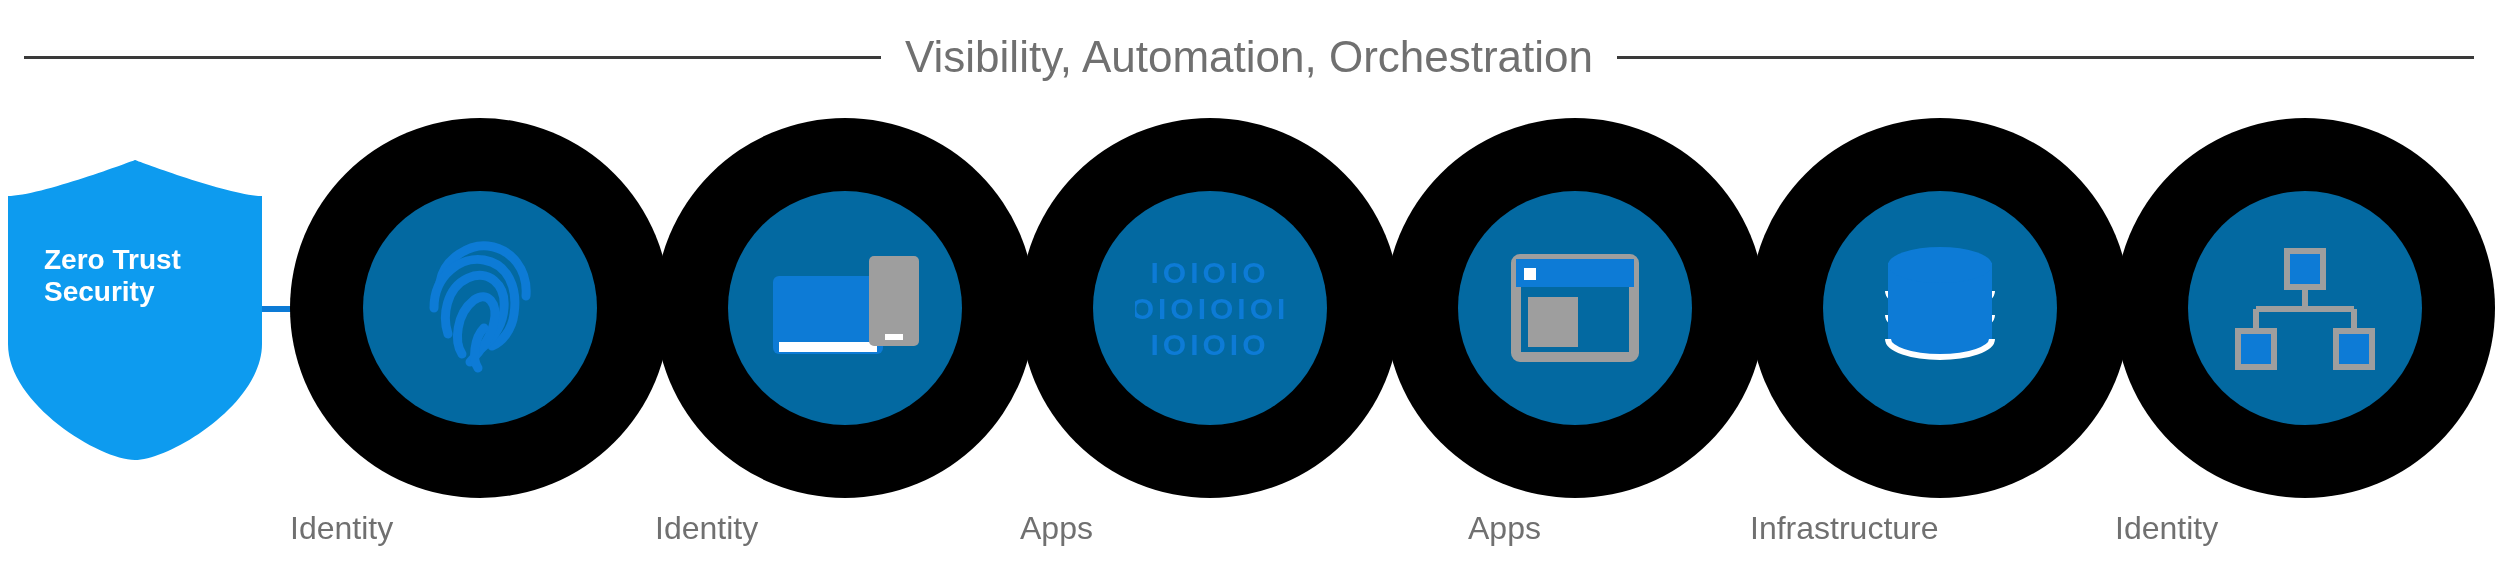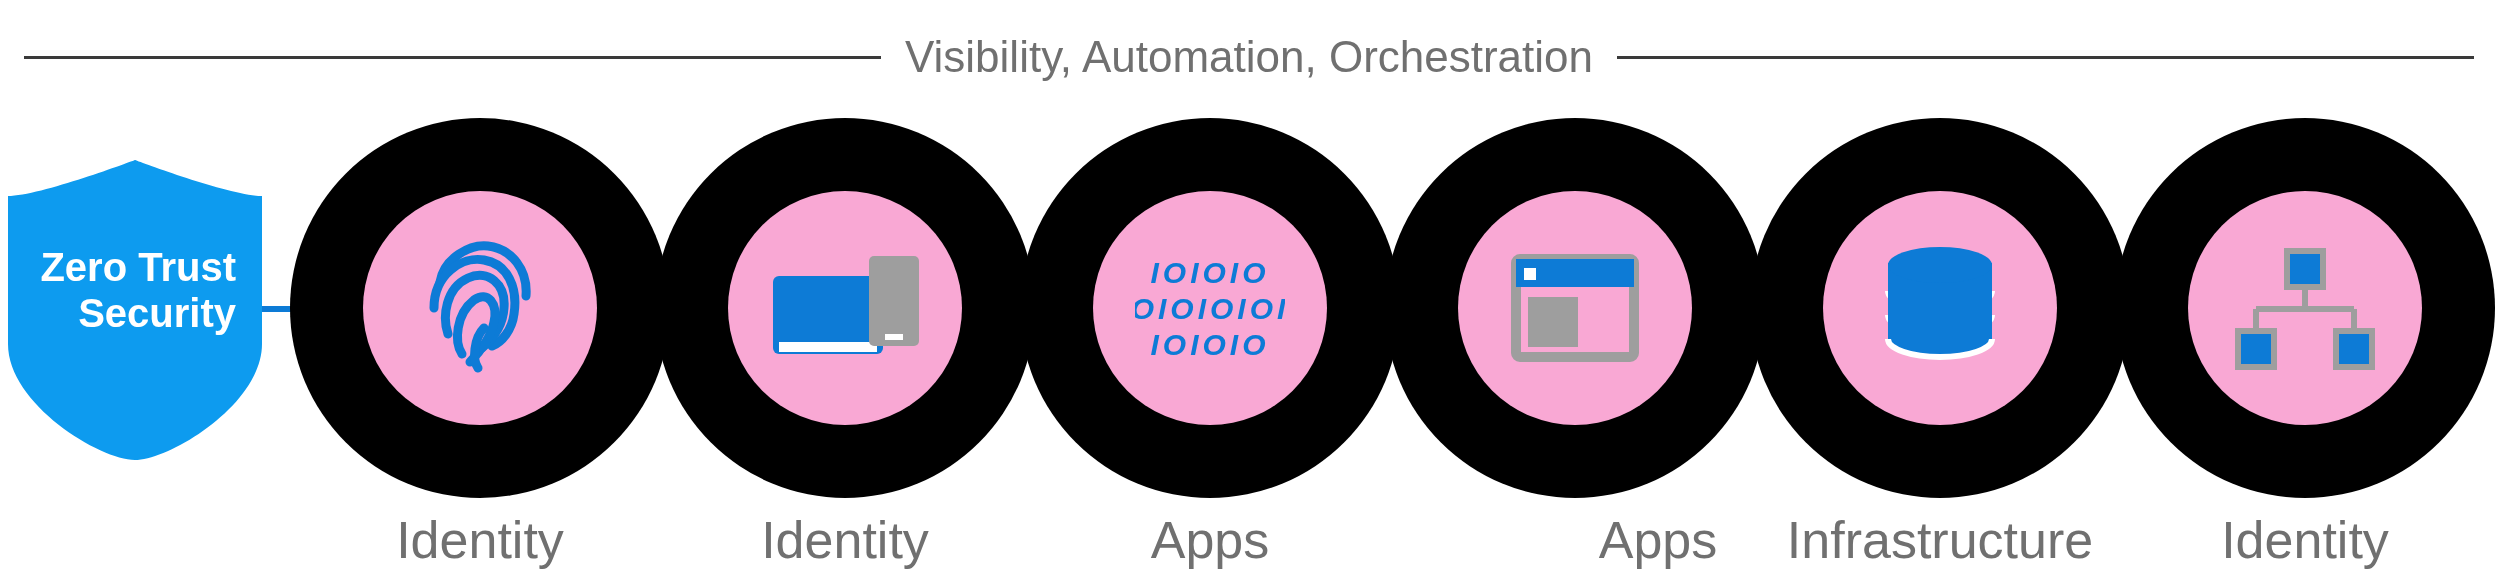--- a/index.html
+++ b/index.html
@@ -44,58 +44,56 @@
     position: absolute;
     top: 160px;
     left: 0;
     width: 270px;
     height: 300px;
     z-index: 3;
   }
   .shield-text {
     position: absolute;
     top: 244px;
-    left: 26px;
+    left: 44px;
     width: 210px;
-    text-align: right;
+    text-align: left;
     color: #fff;
-    font-size: 40px;
+    font-size: 28px;
     font-weight: 600;
     line-height: 1.15;
     z-index: 4;
   }
   .ring {
     position: absolute;
     top: 118px;
     width: 380px;
     height: 380px;
     border-radius: 50%;
     background: #000;
     z-index: 2;
     display: flex;
     align-items: center;
     justify-content: center;
   }
   .ring-inner {
     width: 234px;
     height: 234px;
     border-radius: 50%;
-    background: #f9a8d4;
+    background: #0369a1;
     display: flex;
     align-items: center;
     justify-content: center;
-    font-style: italic;
   }
   .pillar-label {
     position: absolute;
     top: 510px;
-    font-size: 52px;
+    font-size: 32px;
     color: #707070;
     font-weight: 400;
-    text-align: center;
   }
   svg { display: block; }
 </style>
 </head>
 <body>
 
 <div class="header-bar">
   <div class="header-line"></div>
   <div class="header-text">Visibility, Automation, Orchestration</div>
   <div class="header-line"></div>

